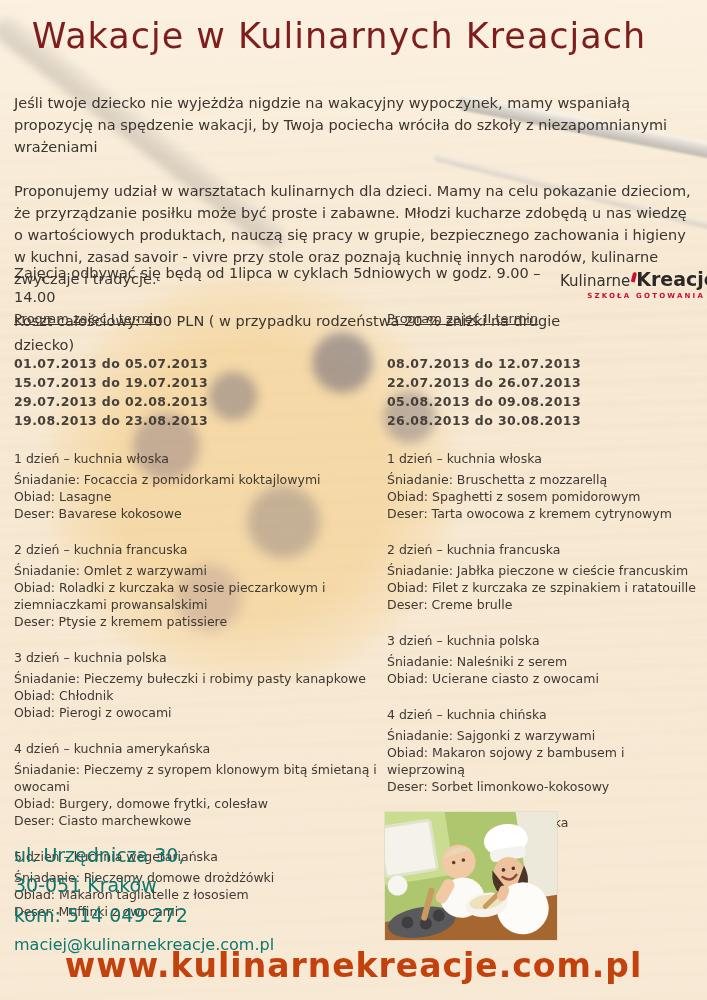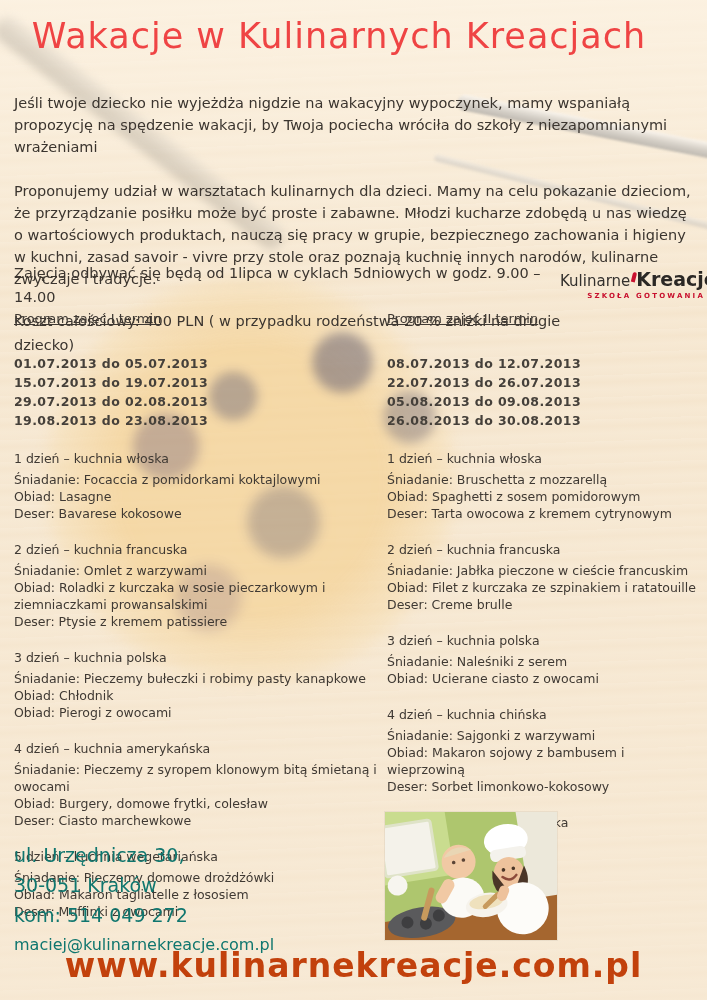--- a/index.html
+++ b/index.html
@@ -35,21 +35,21 @@
     transform:rotate(14deg);opacity:.4;filter:blur(1.5px);
   }
   .bg-spoon{
     left:-40px;top:120px;width:360px;height:26px;border-radius:13px;
     background:linear-gradient(180deg,#d8d2c8,#8f887c);
     transform:rotate(38deg);opacity:.35;filter:blur(4px);
   }
   
   .title{
     position:absolute;left:0;top:16px;width:678px;text-align:center;
-    font-size:35px;letter-spacing:1px;color:#ef4444;
+    font-size:35px;letter-spacing:1px;color:#7f1d1d;
   }
   .para{position:absolute;left:14px;width:684px;font-size:14.5px;line-height:22px;color:#3b352f;}
   .p1{top:92px;}
   .p2{top:158px;margin-top:22px;}
   .schedule{position:absolute;left:14px;top:261px;width:560px;font-size:14.5px;line-height:24px;color:#3b352f;}
   
   .logo{position:absolute;left:560px;top:268px;width:145px;text-align:center;}
   .logo-name{font-size:15px;color:#33302d;white-space:nowrap;}
   .logo-name b{font-size:19px;color:#2b2825;}
   .logo-flame{display:inline-block;width:4px;height:10px;background:#c8102e;border-radius:2px 2px 0 0;transform:rotate(14deg) translateY(-4px);margin:0 1px;}

